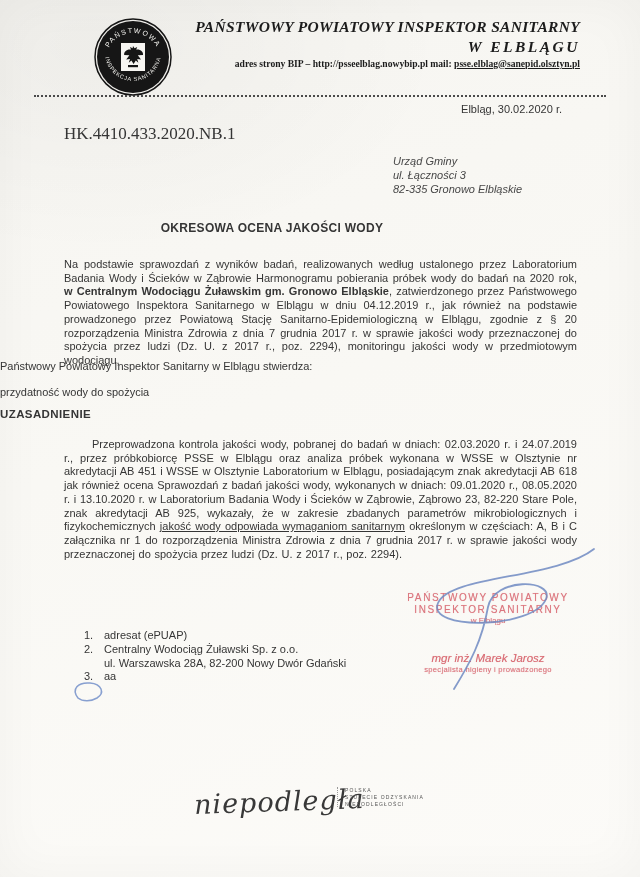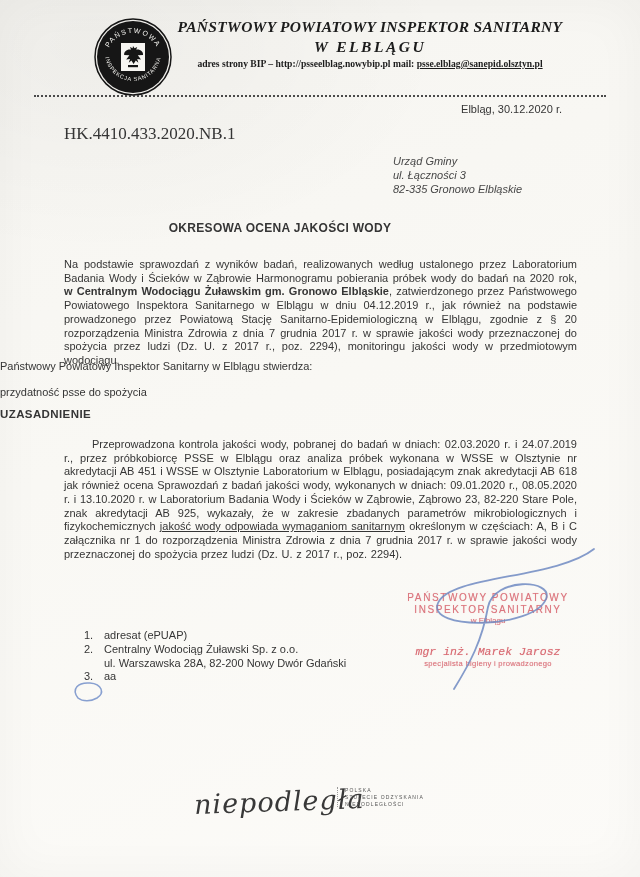--- a/index.html
+++ b/index.html
@@ -11,57 +11,57 @@
       linear-gradient(160deg,#f6f5f1 0%,#f9f8f4 45%,#fcfbf8 100%);
     box-shadow:inset 0 0 50px rgba(0,0,0,0.04);
     font-family:"Liberation Sans",sans-serif;
     color:#353535;
     overflow:hidden;
   }
   .abs{position:absolute;}
 
   
   .seal{left:92px;top:16px;width:82px;height:82px;}
-  .header-text{left:160px;top:18px;width:420px;text-align:center;
+  .header-text{left:160px;top:18px;width:420px;text-align:right;
     font-family:"Liberation Serif",serif;color:#1c1c1c;}
   .ht1{font-size:15.5px;font-weight:bold;font-style:italic;letter-spacing:.3px;white-space:nowrap;}
   .ht2{font-size:15.5px;font-weight:bold;font-style:italic;letter-spacing:2.5px;margin-top:2px;}
   .ht3{font-size:9.6px;font-weight:bold;font-style:italic;margin-top:4px;white-space:nowrap;}
   .ht4{font-size:9.6px;font-weight:bold;margin-top:2px;white-space:nowrap;}
   .mail-link{text-decoration:underline;}
   .header-divider{left:34px;top:95px;width:572px;height:0;
     border-top:2px dotted #2e2e2e;opacity:.85;}
 
   
   .date-line{top:103px;right:78px;font-size:11px;}
   .ref-number{left:64px;top:124px;font-size:17px;font-family:Liberation Serif, serif;}
   .recipient{left:393px;top:155px;font-size:11px;font-style:italic;
     line-height:13.8px;color:#474747;}
 
   
   .doc-title{left:0;top:221px;width:544px;text-align:center;
-    font-size:12px;font-weight:bold;letter-spacing:.3px;margin-left:8px;}
+    font-size:12px;font-weight:bold;letter-spacing:.3px;}
   .para{left:64px;width:513px;font-size:11px;line-height:13.7px;
     text-align:justify;word-spacing:.6px;}
   .p1{top:247px;}
   .p2{top:427px;text-indent:28px;}
   .p3{top:561px;text-indent:28px;}
   .bold{font-weight:bold;}
   .underline{text-decoration:underline;}
   .center-line{left:0;width:640px;text-align:left;font-size:11px;}
   .stw{top:360px;}
   .przy{top:386px;}
   .uzas{top:408px;font-weight:bold;font-size:11.5px;letter-spacing:.4px;}
 
   
   .stamp{left:402px;top:592px;width:172px;text-align:center;
     color:rgba(216,104,113,.82);text-shadow:0 0 .7px rgba(216,104,113,.55);}
   .st1,.st2{font-size:10px;letter-spacing:1.6px;line-height:11.5px;white-space:nowrap;}
   .st3{font-size:8px;margin-top:1px;}
-  .st-name{margin-top:20px;font-family:Liberation Mono, monospace;
+  .st-name{margin-top:27px;font-family:Liberation Sans, sans-serif;
     font-style:italic;font-size:11.5px;color:rgba(216,104,113,.95);white-space:nowrap;}
   .st-title{font-size:7.6px;letter-spacing:.3px;margin-top:1px;white-space:nowrap;}
   .signature{left:398px;top:545px;width:200px;height:150px;pointer-events:none;}
 
   
   .dist{left:64px;top:629px;font-size:11px;line-height:13.8px;}
   .dist-row{display:flex;margin-left:20px;}
   .dist-no{width:20px;flex:0 0 20px;}
   .pen-circle{left:70px;top:679px;width:42px;height:24px;}
 
@@ -99,35 +99,35 @@
   </svg>
 
   <div class="abs header-text">
     <div class="ht1">PAŃSTWOWY POWIATOWY INSPEKTOR SANITARNY</div>
     <div class="ht2">W ELBLĄGU</div>
     <div class="ht4"><span>adres strony BIP – http://psseelblag.nowybip.pl   mail: </span><span class="mail-link">psse.elblag@sanepid.olsztyn.pl</span></div>
   </div>
 
   <div class="abs header-divider"></div>
 
-  <div class="abs date-line">Elbląg, 30.12.2020 r.</div>
+  <div class="abs date-line">Elbląg, 30.02.2020 r.</div>
   <div class="abs ref-number">HK.4410.433.2020.NB.1</div>
 
   <div class="abs recipient">
     <div>Urząd Gminy</div>
     <div>ul. Łączności 3</div>
     <div>82-335 Gronowo Elbląskie</div>
   </div>
 
   <div class="abs doc-title">OKRESOWA OCENA JAKOŚCI WODY</div>
 
   <p class="abs para p1"><span>Na podstawie sprawozdań z wyników badań, realizowanych według ustalonego przez Laboratorium Badania Wody i Ścieków w Ząbrowie Harmonogramu pobierania próbek wody do badań na 2020 rok, </span><span class="bold">w Centralnym Wodociągu Żuławskim gm. Gronowo Elbląskie</span><span>, zatwierdzonego przez Państwowego Powiatowego Inspektora Sanitarnego w Elblągu w dniu 04.12.2019 r., jak również na podstawie prowadzonego przez Powiatową Stację Sanitarno-Epidemiologiczną w Elblągu, zgodnie z § 20 rozporządzenia Ministra Zdrowia z dnia 7 grudnia 2017 r. w sprawie jakości wody przeznaczonej do spożycia przez ludzi (Dz. U. z 2017 r., poz. 2294), monitoringu jakości wody w przedmiotowym wodociągu,</span></p>
 
   <div class="abs center-line stw">Państwowy Powiatowy Inspektor Sanitarny w Elblągu stwierdza:</div>
-  <div class="abs center-line przy">przydatność psse do spożycia</div>
+  <div class="abs center-line przy">przydatność wody do spożycia</div>
   <div class="abs center-line uzas">UZASADNIENIE</div>
 
   <p class="abs para p2"><span>Przeprowadzona kontrola jakości wody, pobranej do badań w dniach: 02.03.2020 r. i 24.07.2019 r., przez próbkobiorcę PSSE w Elblągu oraz analiza próbek wykonana w WSSE w Olsztynie nr akredytacji AB 451 i WSSE w Olsztynie Laboratorium w Elblągu, posiadającym znak akredytacji AB 618 jak również ocena Sprawozdań z badań jakości wody, wykonanych w dniach: 09.01.2020 r., 08.05.2020 r. i 13.10.2020 r. w Laboratorium Badania Wody i Ścieków w Ząbrowie, Ząbrowo 23, 82-220 Stare Pole, znak akredytacji AB 925, wykazały, że w zakresie zbadanych parametrów mikrobiologicznych i fizykochemicznych </span><span class="underline">jakość wody odpowiada wymaganiom sanitarnym</span><span> określonym w częściach: A, B i C załącznika nr 1 do rozporządzenia Ministra Zdrowia z dnia 7 grudnia 2017 r. w sprawie jakości wody przeznaczonej do spożycia przez ludzi (Dz. U. z 2017 r., poz. 2294).</span></p>
 
 
   <div class="abs stamp">
     <div class="st1">PAŃSTWOWY POWIATOWY</div>
     <div class="st2">INSPEKTOR SANITARNY</div>
     <div class="st3">w Elblągu</div>
     <div class="st-name">mgr inż. Marek Jarosz</div>

